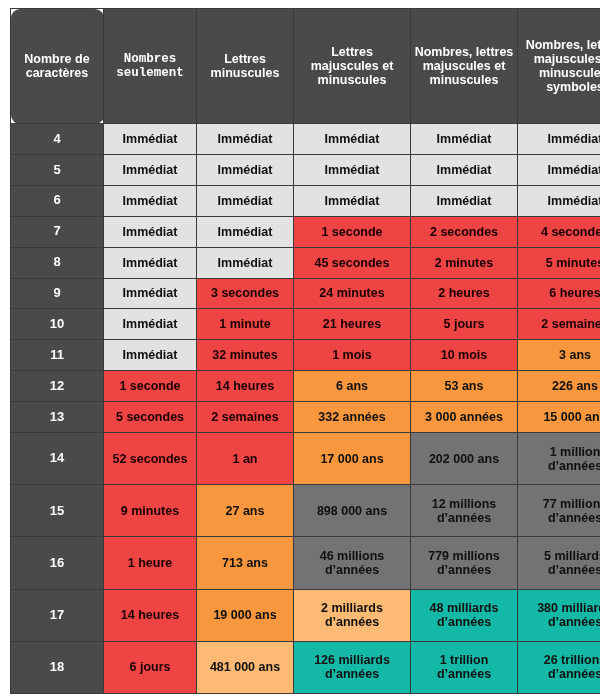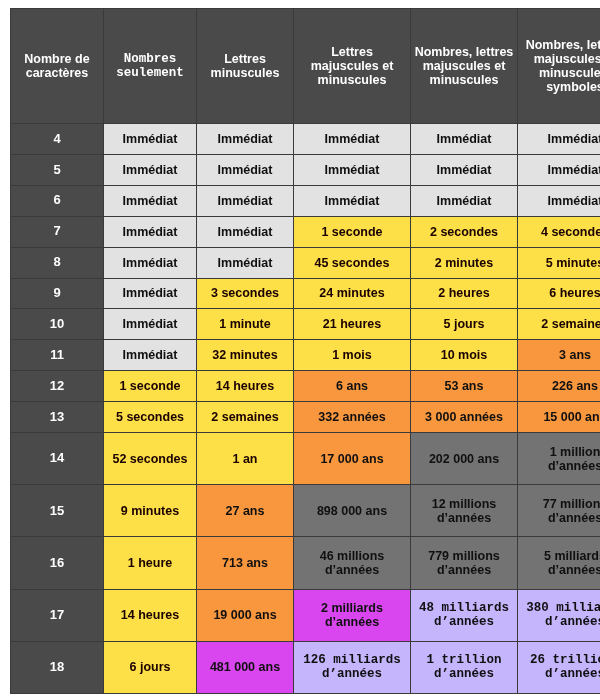--- a/index.html
+++ b/index.html
@@ -36,44 +36,44 @@
     line-height: 1.12;
     overflow: hidden;
   }
   thead th {
     background: #4a4a4a;
     color: #ffffff;
     font-size: 12.5px;
     font-weight: bold;
     height: 110px;
   }
-  thead th.col-0 { width: 86px; }
+  thead th.col-0 { width: 86px; border-radius: 9px; }
   thead th.col-1 { width: 86px; font-family: Liberation Mono, monospace; }
   thead th.col-2 { width: 90px; margin-top: 34px; }
   thead th.col-3 { width: 110px; }
   thead th.col-4 { width: 100px; }
   thead th.col-5 { width: 108px; }
 
   tbody td {
     font-size: 12.5px;
     font-weight: bold;
     color: #101010;
   }
   tbody td.rowlabel {
     background: #4a4a4a;
     color: #ffffff;
     font-size: 13px;
   }
   
   .c-gray   { background: #e2e2e2; margin-top: 48px; }
-  .c-red    { background: #fde047; color: #1a0000; }
+  .c-red    { background: #ef4444; color: #1a0000; }
   .c-orange { background: #f9973e; }
-  .c-gold   { background: #d946ef; margin-top: 28px; }
+  .c-gold   { background: #fdba74; margin-top: 28px; }
   .c-yellow { background: #737373; }
-  .c-green  { background: #c4b5fd; font-family: Liberation Mono, monospace; }
+  .c-green  { background: #14b8a6; }
 </style>
 </head>
 <body>
 
 <div id="table-wrap">
   <table id="crack-table">
     <thead>
       <tr>
         <th class="col-0">Nombre de caractères</th>
         <th class="col-1">Nombres seulement</th>

